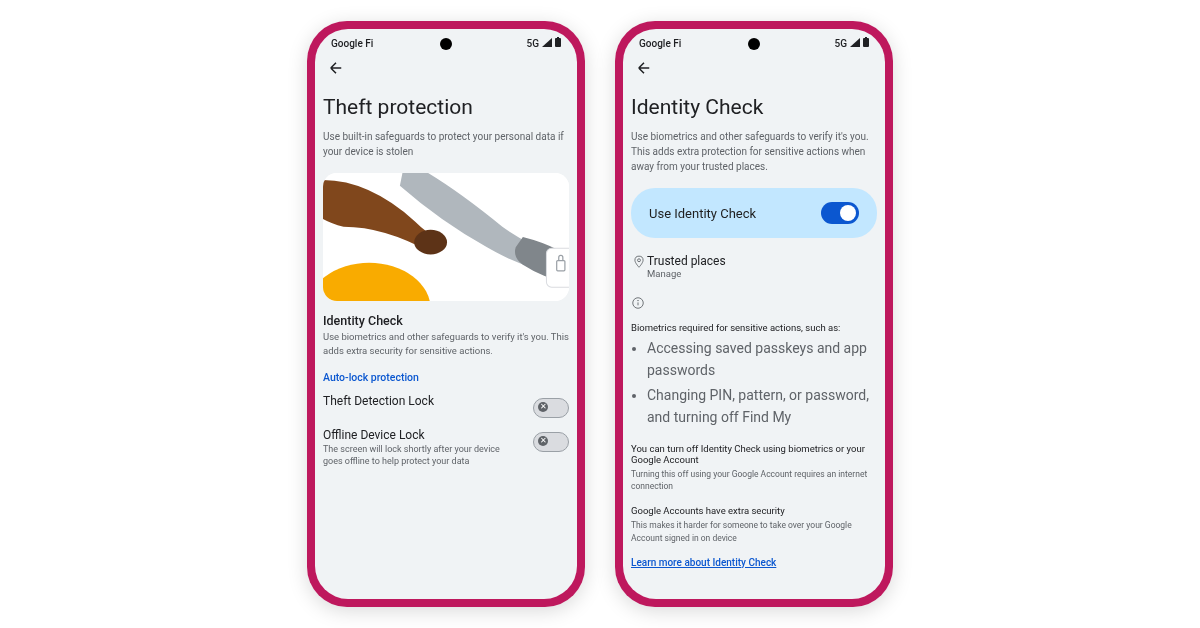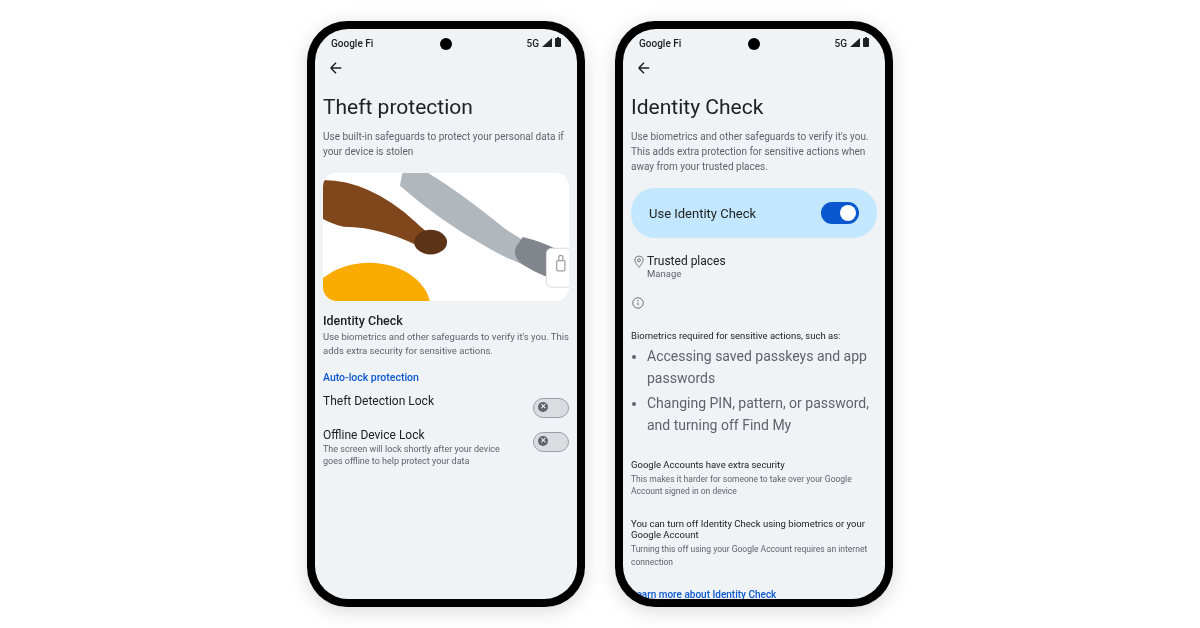--- a/index.html
+++ b/index.html
@@ -9,21 +9,21 @@
     width: 1200px;
     height: 628px;
     display: flex;
     justify-content: center;
     align-items: center;
     gap: 30px;
   }
   .phone {
     width: 278px;
     height: 586px;
-    background: #000000;
+    background: #be185d;
     border-radius: 40px;
     padding: 8px;
     position: relative;
     box-shadow: 0 4px 20px rgba(0,0,0,0.15);
   }
   .phone::before {
     content: '';
     position: absolute;
     top: 17px;
     left: 50%;
@@ -242,21 +242,21 @@
   }
   .learn-link {
     font-size: 10px;
     color: #0b57d0;
     text-decoration: underline;
     font-weight: 500;
   }
   .info-icon-block {
     display: flex;
     align-items: flex-start;
-    gap: 8px;
+    gap: 0;
     flex-direction: column;
     margin-bottom: 10px;
   }
   .info-icon-wrap { margin-bottom: 8px; }
   .signal-icon {
     display: inline-block;
   }
 </style>
 </head>
 <body>
@@ -395,24 +395,24 @@
             </svg>
         </div>
         <div class="info-block">
           <div class="info-title">Biometrics required for sensitive actions, such as:</div>
           <ul class="info-list">
             <li>Accessing saved passkeys and app passwords</li>
             <li>Changing PIN, pattern, or password, and turning off Find My</li>
           </ul>
         </div>
         <div class="info-block">
+          <div class="info-title">You can turn off Identity Check using biometrics or your Google Account</div>
+          <div class="info-sub">Turning this off using your Google Account requires an internet connection</div>
+        </div>
+        <div class="info-block">
           <div class="info-title">Google Accounts have extra security</div>
           <div class="info-sub">This makes it harder for someone to take over your Google Account signed in on device</div>
         </div>
-        <div class="info-block">
-          <div class="info-title">You can turn off Identity Check using biometrics or your Google Account</div>
-          <div class="info-sub">Turning this off using your Google Account requires an internet connection</div>
-        </div>
         <a class="learn-link">Learn more about Identity Check</a>
       </div>
     </div>
   </div>
 </div>
 
 </body></html>

